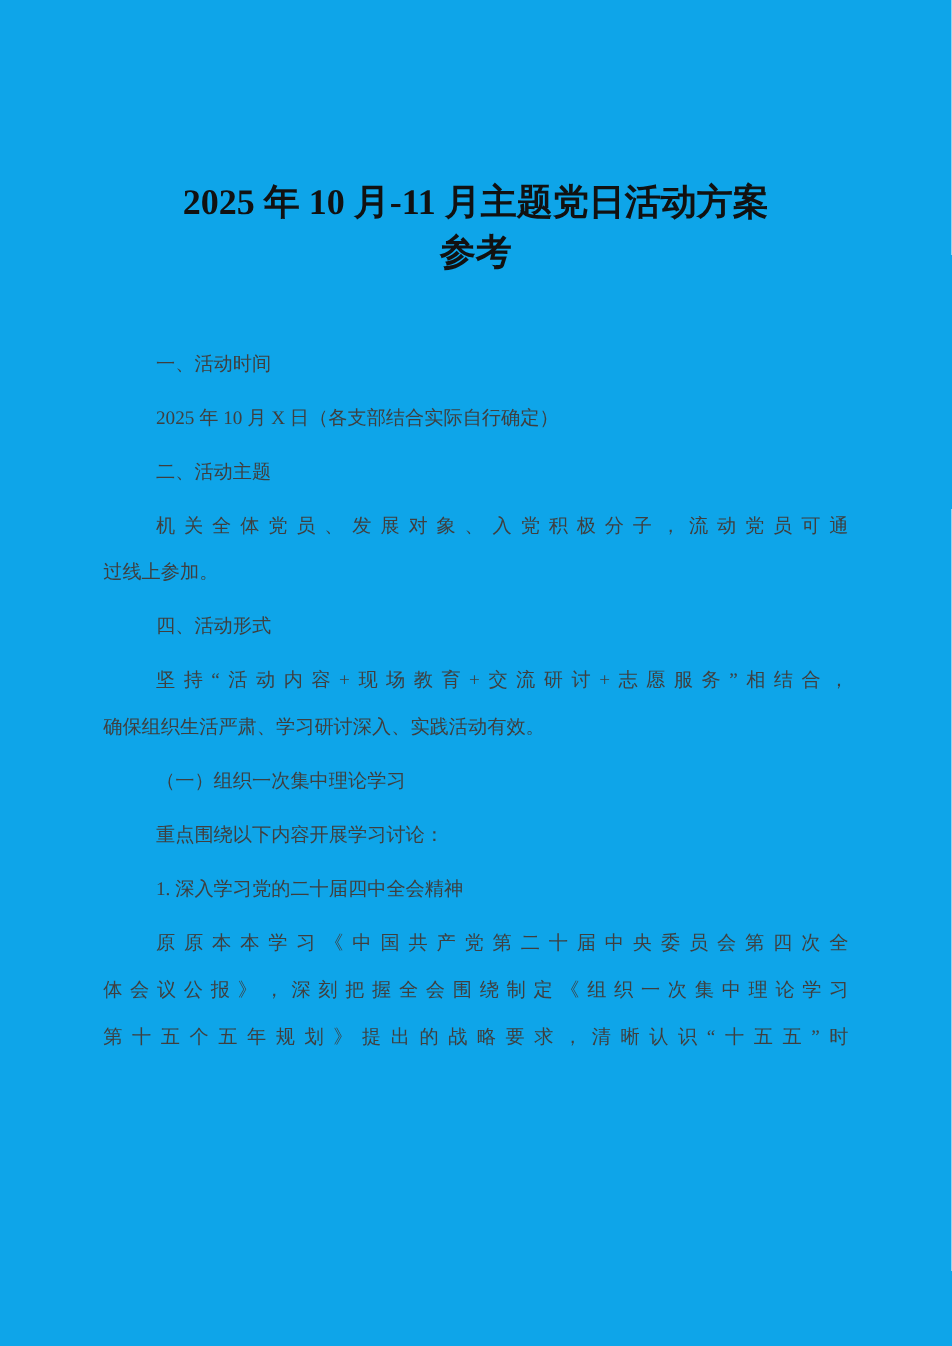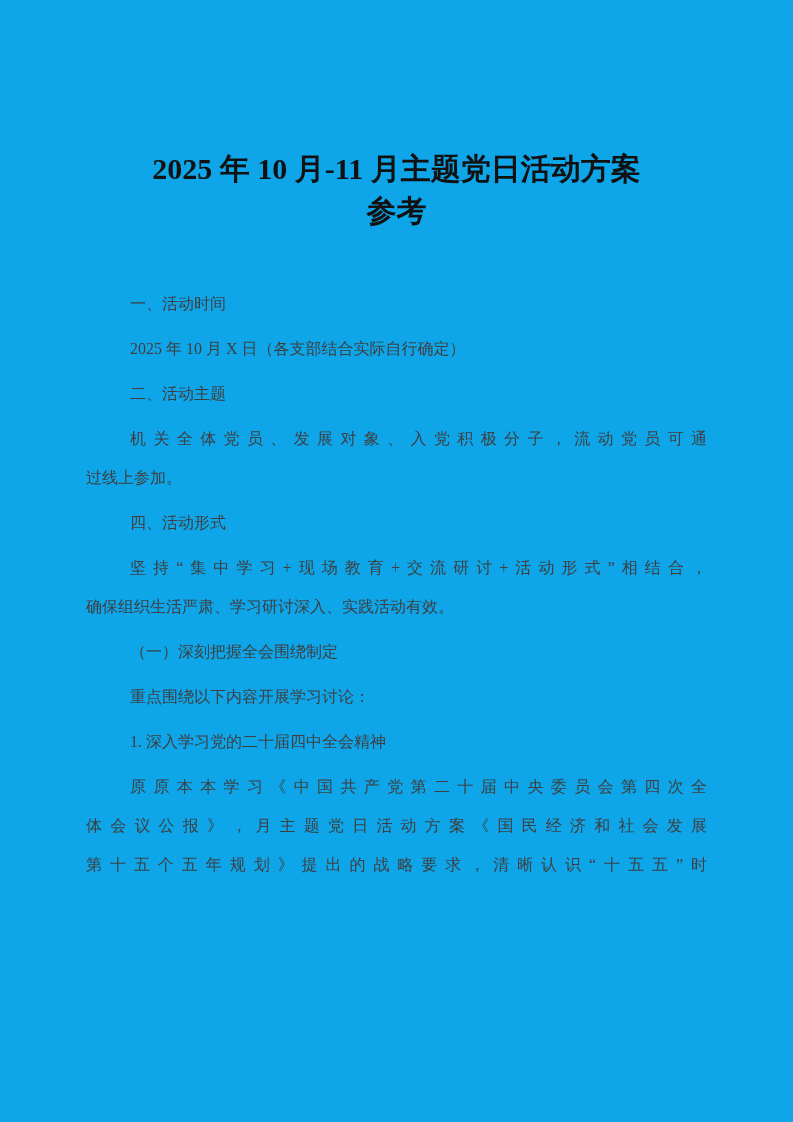--- a/index.html
+++ b/index.html
@@ -52,24 +52,24 @@
       <span class="title-line">参考</span>
     </h1>
 
     <div class="doc-body">
       <div class="line ind pe">一、活动时间</div>
       <div class="line ind pe">2025 年 10 月 X 日（各支部结合实际自行确定）</div>
       <div class="line ind pe">二、活动主题</div>
       <div class="line ind fill">机关全体党员、发展对象、入党积极分子，流动党员可通</div>
       <div class="line pe">过线上参加。</div>
       <div class="line ind pe">四、活动形式</div>
-      <div class="line ind fill">坚持“集中学习+现场教育+交流研讨+活动形式”相结合，</div>
+      <div class="line ind fill">坚持“活动内容+现场教育+交流研讨+志愿服务”相结合，</div>
       <div class="line pe">确保组织生活严肃、学习研讨深入、实践活动有效。</div>
-      <div class="line ind pe">（一）深刻把握全会围绕制定</div>
+      <div class="line ind pe">（一）组织一次集中理论学习</div>
       <div class="line ind pe">重点围绕以下内容开展学习讨论：</div>
       <div class="line ind pe">1. 深入学习党的二十届四中全会精神</div>
       <div class="line ind fill">原原本本学习《中国共产党第二十届中央委员会第四次全</div>
-      <div class="line fill">体会议公报》，月主题党日活动方案《国民经济和社会发展</div>
+      <div class="line fill">体会议公报》，深刻把握全会围绕制定《组织一次集中理论学习</div>
       <div class="line fill">第十五个五年规划》提出的战略要求，清晰认识“十五五”时</div>
     </div>
 
   </div>
 </div>
 
 </body></html>

